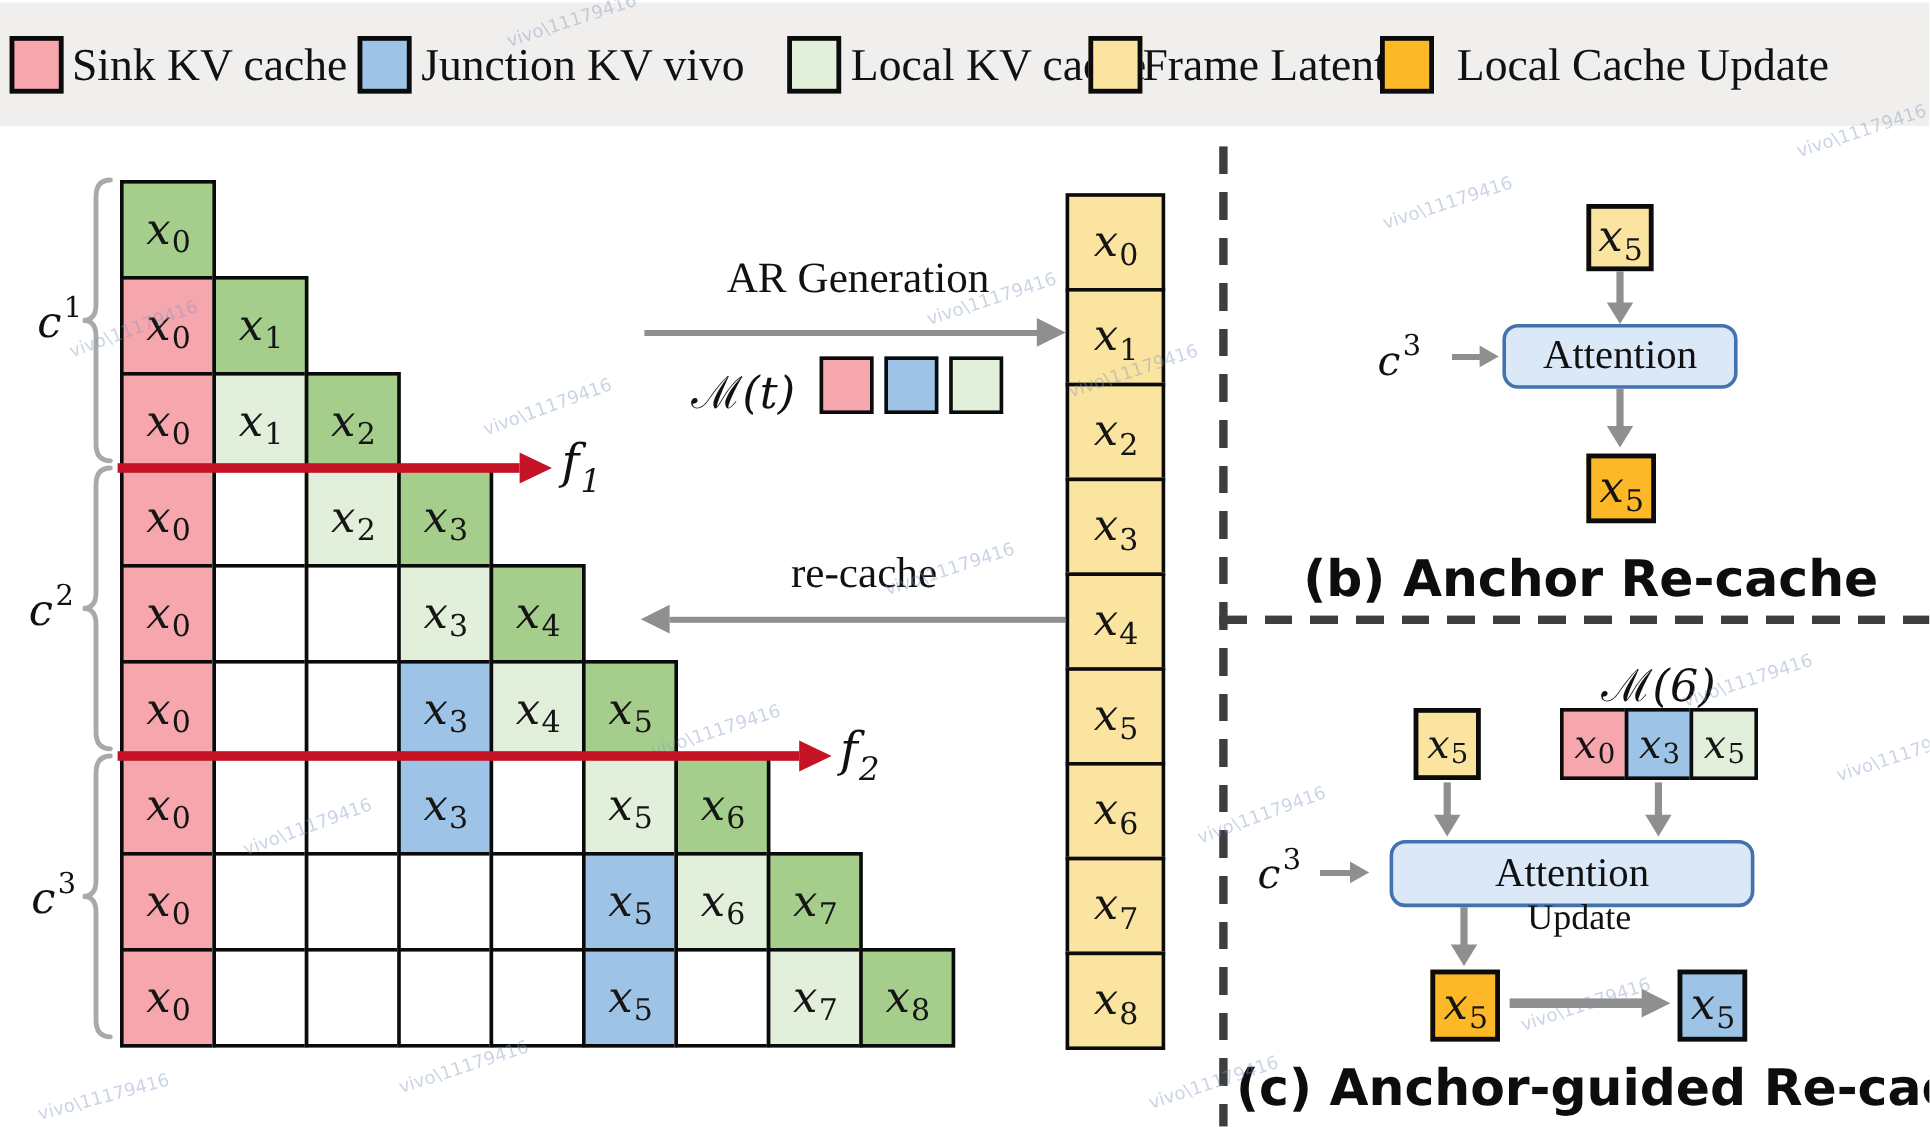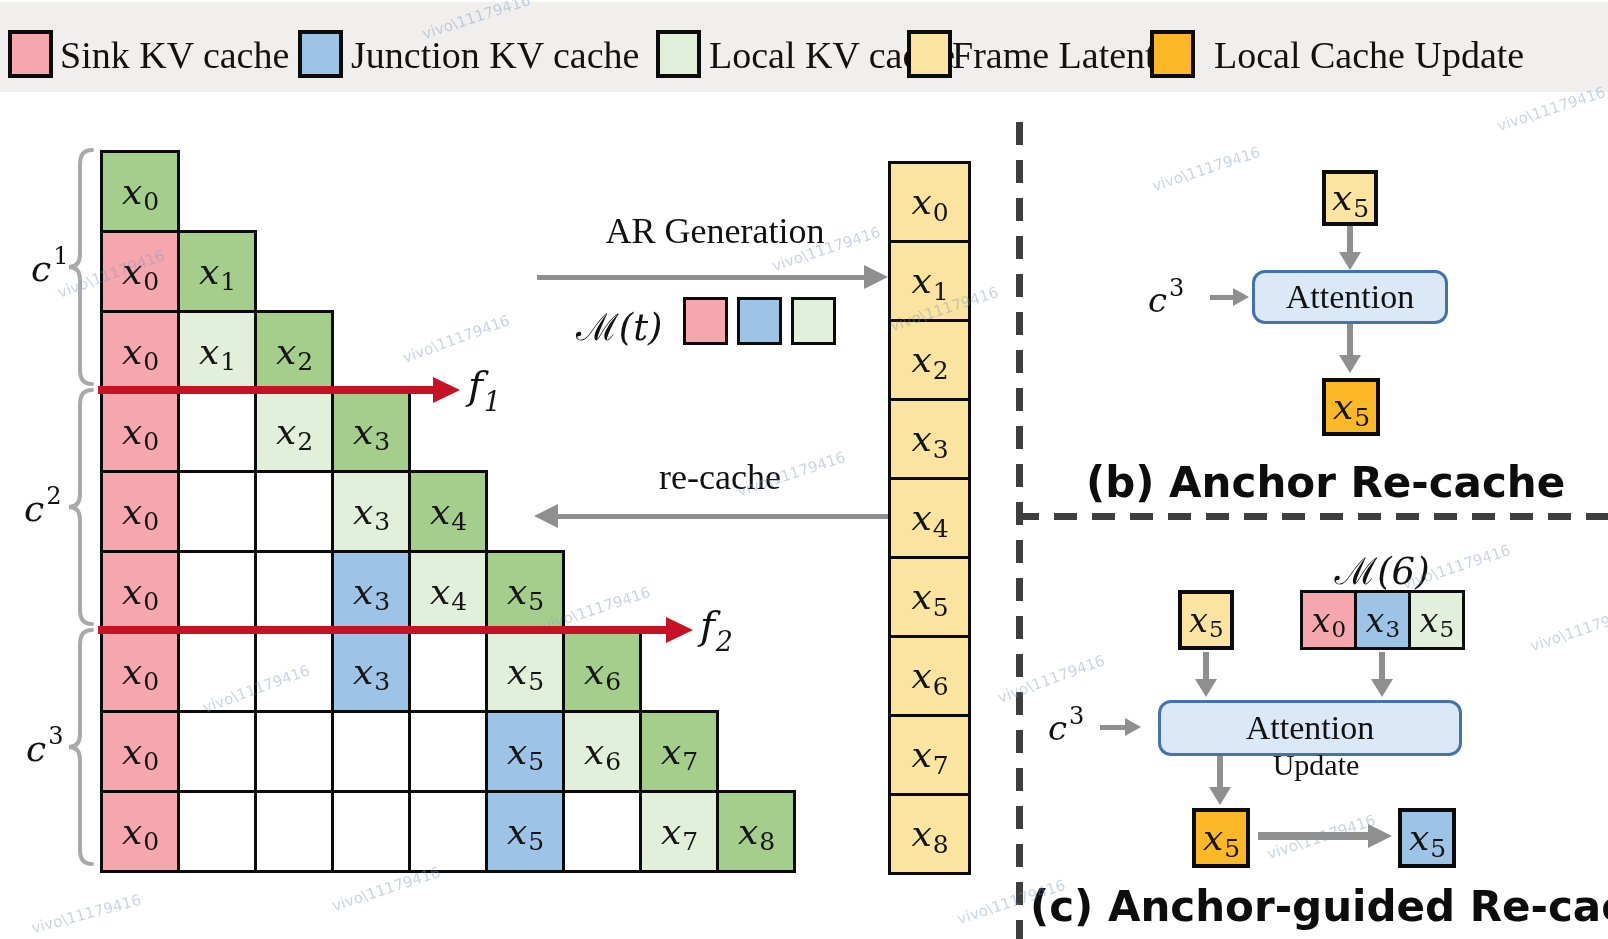--- a/index.html
+++ b/index.html
@@ -1,19 +1,19 @@
 <!DOCTYPE html>
 <html><head>
 <meta charset="utf-8">
 <style>
   html,body{margin:0;padding:0;background:#ffffff;}
   .stage{position:relative;width:1608px;height:939px;background:#ffffff;overflow:hidden;
          font-family:"Liberation Serif",serif;}
   
-  .legend-bar{position:absolute;left:0;top:2px;width:1608px;height:90px;background:#f0efed;}
+  .legend-bar{position:absolute;left:0;top:2px;width:1608px;height:103px;background:#f0efed;}
   .swatch{position:absolute;top:28px;width:45px;height:48px;border:4px solid #0b0b0b;box-sizing:border-box;}
   .legend-label{position:absolute;top:30px;font-size:38px;color:#111;white-space:nowrap;line-height:46px;}
   
   .cell{position:absolute;border:3px solid #0b0b0b;box-sizing:border-box;
         display:flex;align-items:center;justify-content:center;background:#ffffff;}
   .mv{font-family:"DejaVu Serif",serif;font-style:italic;font-size:36px;color:#151515;line-height:1;}
   .ms{font-family:"DejaVu Serif",serif;font-size:25px;color:#151515;line-height:1;
       position:relative;top:10px;left:1px;}
   .small .mv{font-size:33px;} .small .ms{font-size:23px;top:9px;}
   
@@ -46,21 +46,21 @@
 </style>
 </head>
 <body>
 
 <div class="stage">
 
   <div class="legend-bar" id="legend">
       <div class="swatch" style="left: 8px; background: rgb(246, 167, 173);"></div>
       <div class="legend-label" style="left: 60px;">Sink KV cache</div>
       <div class="swatch" style="left: 298px; background: rgb(157, 195, 230);"></div>
-      <div class="legend-label" style="left: 351px;">Junction KV cache</div>
+      <div class="legend-label" style="left: 351px;">Junction KV vivo</div>
       <div class="swatch" style="left: 656px; background: rgb(226, 239, 218);"></div>
       <div class="legend-label" style="left: 709px;">Local KV cache</div>
       <div class="swatch" style="left: 907px; background: rgb(251, 227, 160);"></div>
       <div class="legend-label" style="left: 952px;">Frame Latent</div>
       <div class="swatch" style="left: 1150px; background: rgb(252, 184, 38);"></div>
       <div class="legend-label" style="left: 1196px; margin-left: 18px;">Local Cache Update</div>
     </div>
 
   <svg class="brace-svg" id="braces" style="left:66px;top:148px;" width="34" height="724" viewBox="0 0 34 724">
       <path d="M26,2 Q14,2 14,16 L14,106 Q14,119 3,119 Q14,119 14,132 L14,222 Q14,236 26,236" fill="none" stroke="#a9a9a9" stroke-width="4" stroke-linecap="round"></path>

